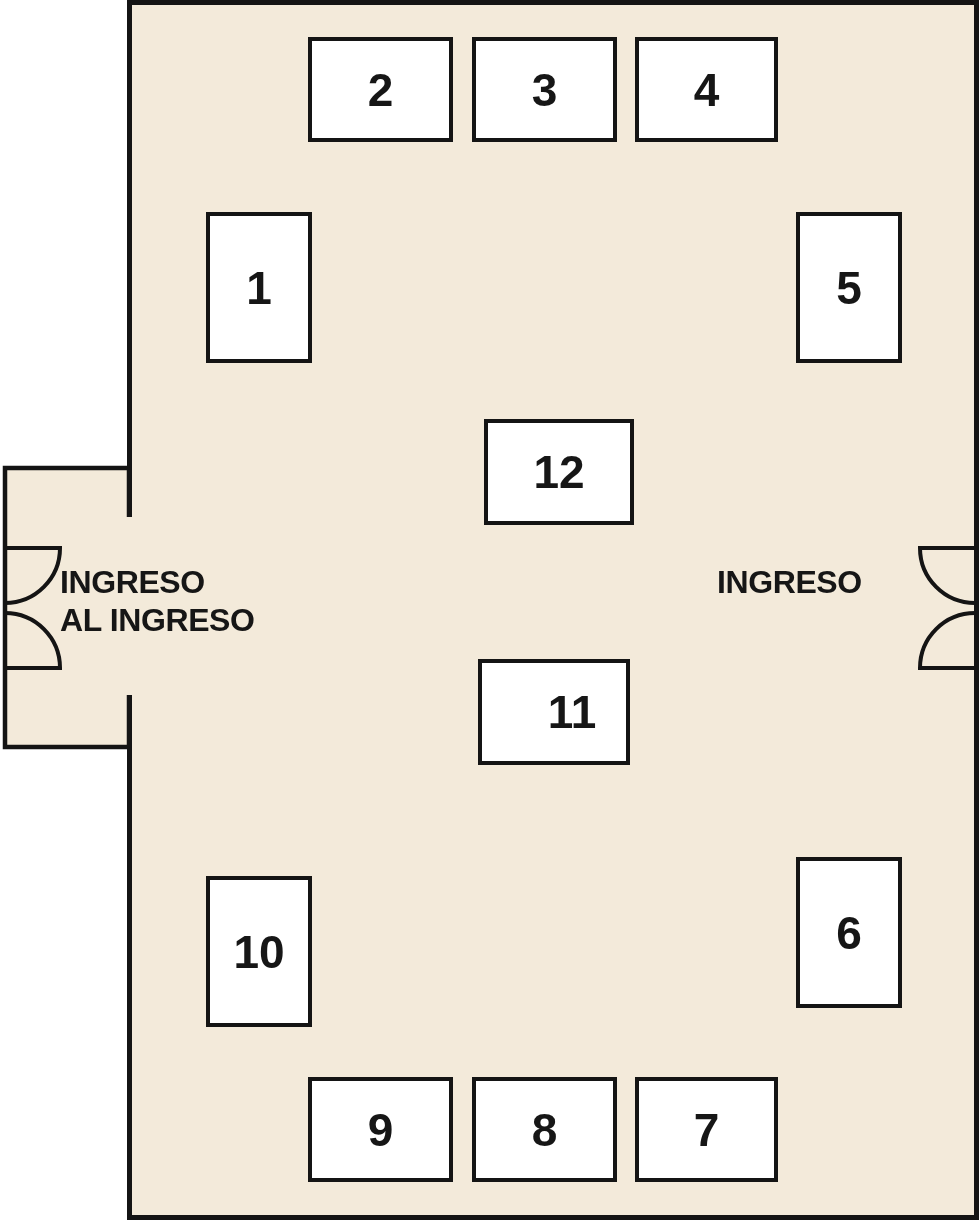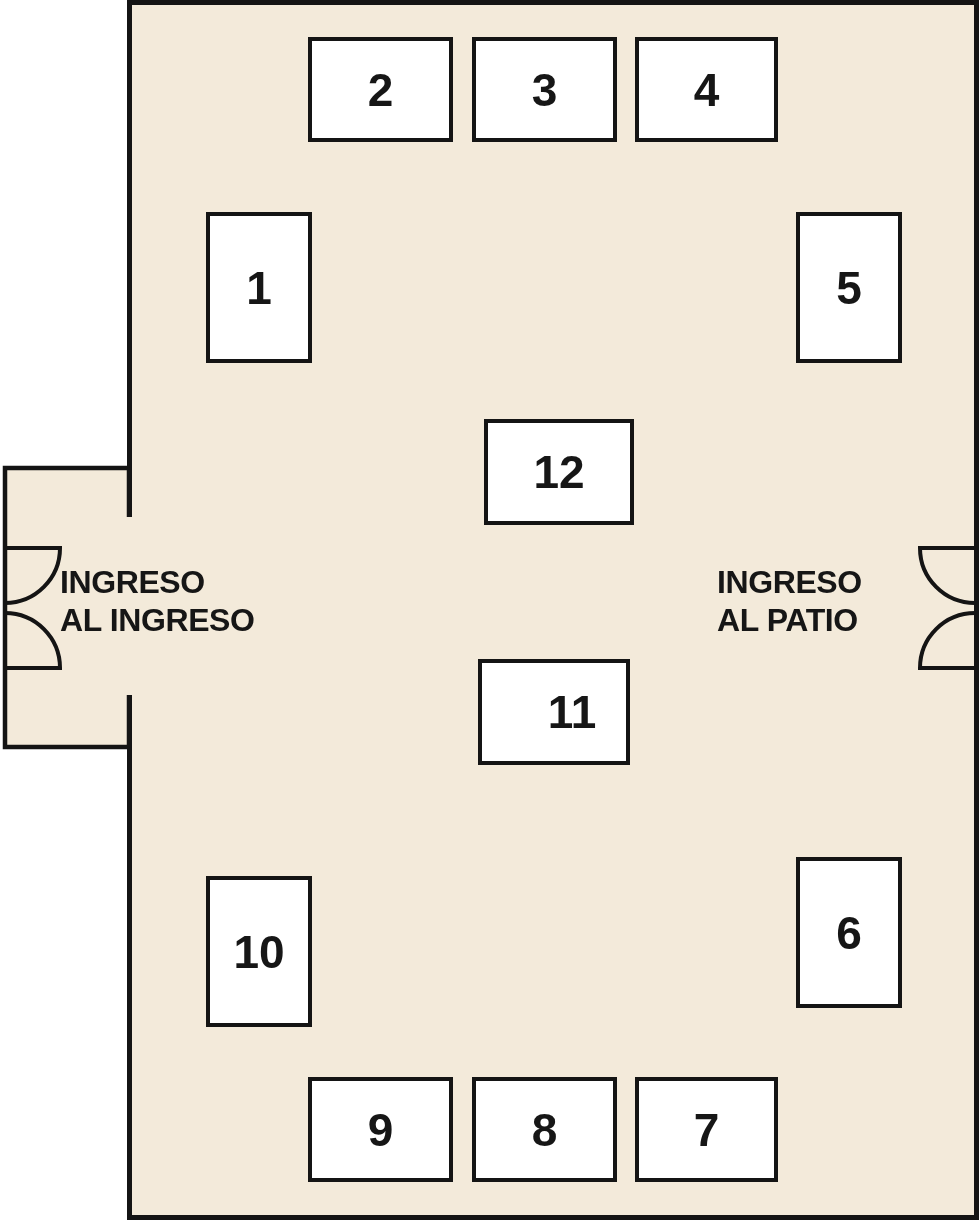--- a/index.html
+++ b/index.html
@@ -88,16 +88,15 @@
   <div class="booth b11">11</div>
   <div class="booth b12">12</div>
 
   <div class="entrance-label entrance-left">
     <span>INGRESO</span><br>
     <span>AL INGRESO</span>
   </div>
 
   <div class="entrance-label entrance-right">
     <span>INGRESO</span><br>
-    <span>AL PATIO</span>
   </div>
 
 </div>
 
 </body></html>

